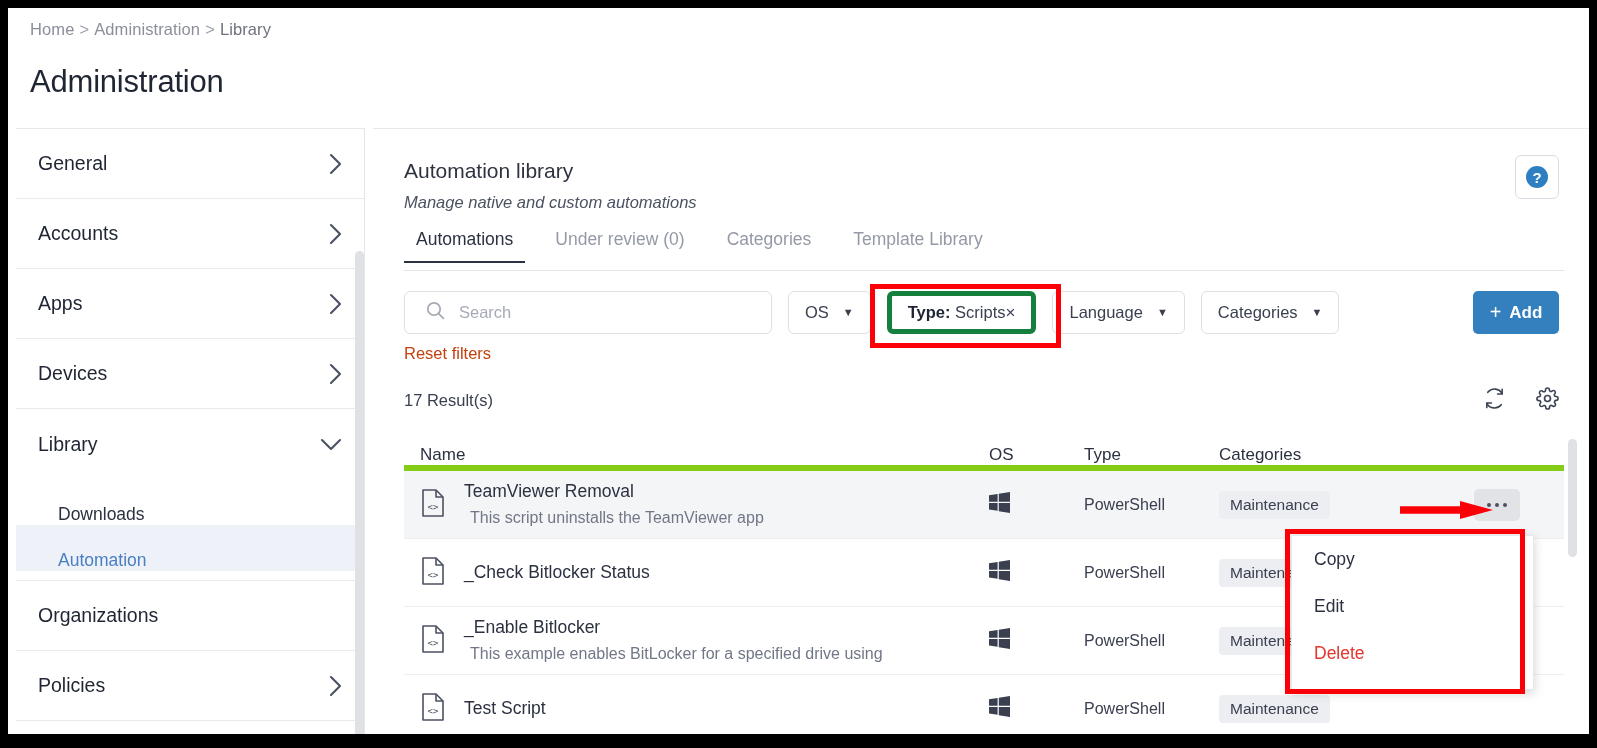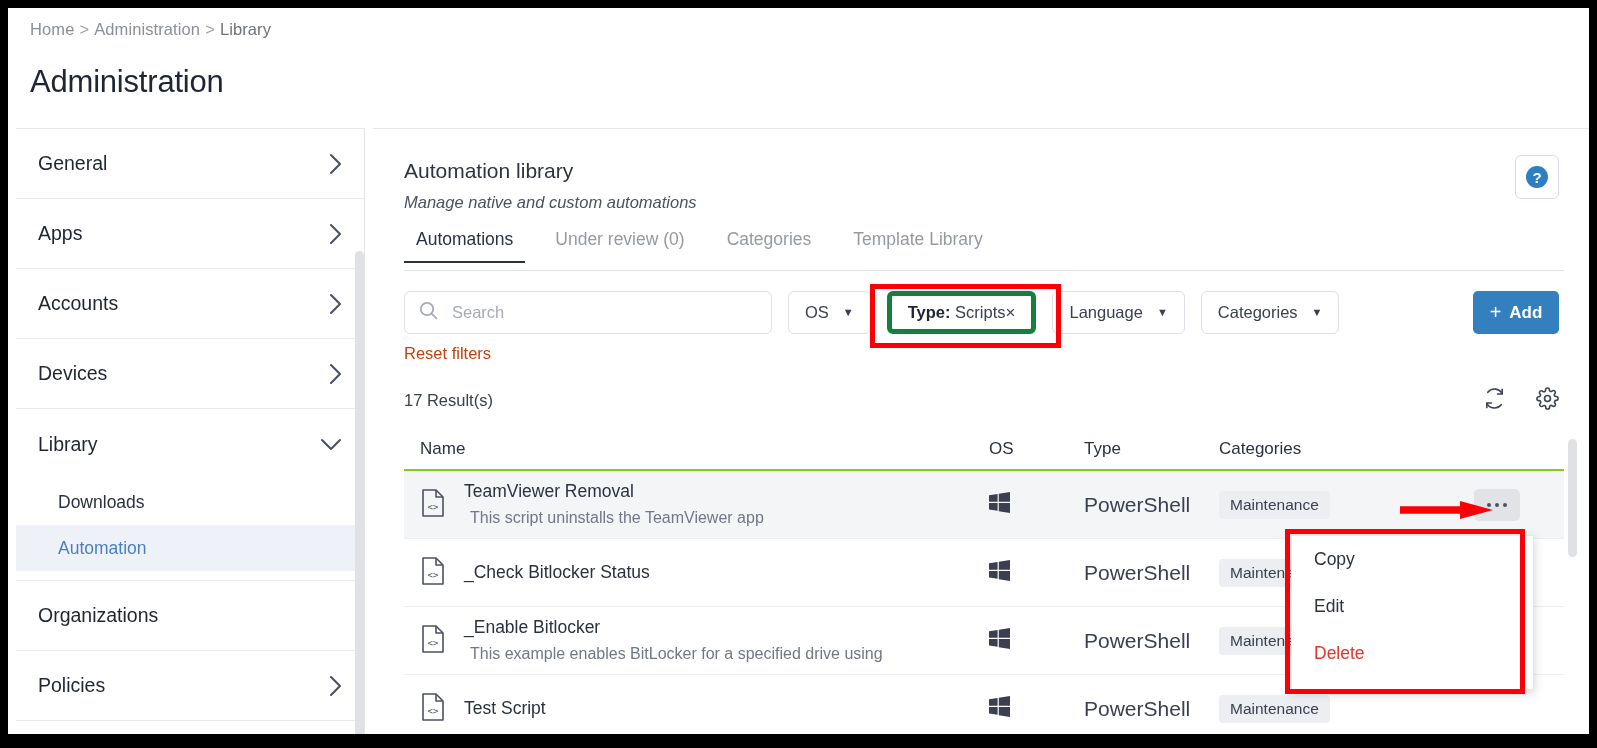--- a/index.html
+++ b/index.html
@@ -70,21 +70,21 @@
     font-size: 19.5px;
     color: #1f2533;
     flex: 1;
   }
   .side-item .chev {
     color: #4a5163;
     display: flex; align-items: center;
   }
   .side-sub {
     height: 46px;
-    display: flex; align-items: center;
+    display: flex; align-items: flex-end;
     padding: 0 22px 0 42px;
     cursor: pointer;
     background: #fff;
   }
   .side-sub .label {
     font-size: 17.5px;
     color: #2b3140;
   }
   .side-sub.active { background: #eef2f8; }
   .side-sub.active .label { color: #4a7fc1; }
@@ -180,20 +180,21 @@
     left: 31px; top: 162px;
     display: flex; align-items: center; gap: 16px;
   }
   .search-box {
     width: 368px; height: 43px;
     border: 1px solid #dde0e6;
     border-radius: 6px;
     display: flex; align-items: center;
     padding: 0 14px;
     background: #fff;
+    justify-content: flex-end;
   }
   .search-box svg { flex: none; }
   .search-box input {
     border: none; outline: none;
     font-size: 16.5px;
     color: #2b3140;
     margin-left: 12px;
     width: 300px;
     background: transparent;
     font-family: "Liberation Sans", sans-serif;
@@ -268,45 +269,45 @@
   .tool-icons .ticon { cursor: pointer; color: #3d4455; display: flex; }
 
   
   .table {
     position: absolute;
     left: 31px; top: 300px;
     width: 1160px;
   }
   .thead {
     display: flex;
-    align-items: center;
+    align-items: flex-end;
     height: 42px;
     font-size: 17px;
     color: #2b3140;
-    border-bottom: 2px solid #84cc16;
+    border-bottom: 6px solid #84cc16;
   }
   .col-name { width: 585px; padding-left: 16px; }
   .col-os   { width: 95px; }
   .col-type { width: 135px; }
   .col-cat  { flex: 1; }
   .col-act  { width: 90px; }
 
   .trow {
     display: flex;
     align-items: center;
     min-height: 68px;
     border-bottom: 1px solid #eceef1;
     background: #fff;
   }
   .trow.selected { background: #f4f5f7; }
   .trow .col-name { display: flex; align-items: center; gap: 18px; }
   .r-title { font-size: 17.5px; color: #2b3140; line-height: 1.35; }
   .r-desc  { font-size: 16px; color: #717787; line-height: 1.35; margin-top: 3px;
              white-space: nowrap; overflow: hidden; max-width: 490px; margin-left: 6px; }
-  .r-type  { font-size: 21px; color: #3a4050; }
+  .r-type  { font-size: 16px; color: #3a4050; }
   .badge {
     display: inline-block;
     background: #eceef1;
     color: #3a4050;
     font-size: 15.5px;
     padding: 5px 11px;
     border-radius: 4px;
     white-space: nowrap;
   }
   .kebab {
@@ -381,30 +382,30 @@
     <div class="side-item">
       <span class="label">General</span>
       <span class="chev">
         <svg width="13" height="22" viewBox="0 0 13 22">
               <path d="M2 2 L11 11 L2 20" fill="none" stroke="#4a5163" stroke-width="2.1" stroke-linecap="round" stroke-linejoin="round"></path>
             </svg>
       </span>
     </div>
 
     <div class="side-item">
-      <span class="label">Apps</span>
+      <span class="label">Accounts</span>
       <span class="chev">
         <svg width="13" height="22" viewBox="0 0 13 22">
               <path d="M2 2 L11 11 L2 20" fill="none" stroke="#4a5163" stroke-width="2.1" stroke-linecap="round" stroke-linejoin="round"></path>
             </svg>
       </span>
     </div>
 
     <div class="side-item">
-      <span class="label">Accounts</span>
+      <span class="label">Apps</span>
       <span class="chev">
         <svg width="13" height="22" viewBox="0 0 13 22">
               <path d="M2 2 L11 11 L2 20" fill="none" stroke="#4a5163" stroke-width="2.1" stroke-linecap="round" stroke-linejoin="round"></path>
             </svg>
       </span>
     </div>
 
     <div class="side-item">
       <span class="label">Devices</span>
       <span class="chev">

